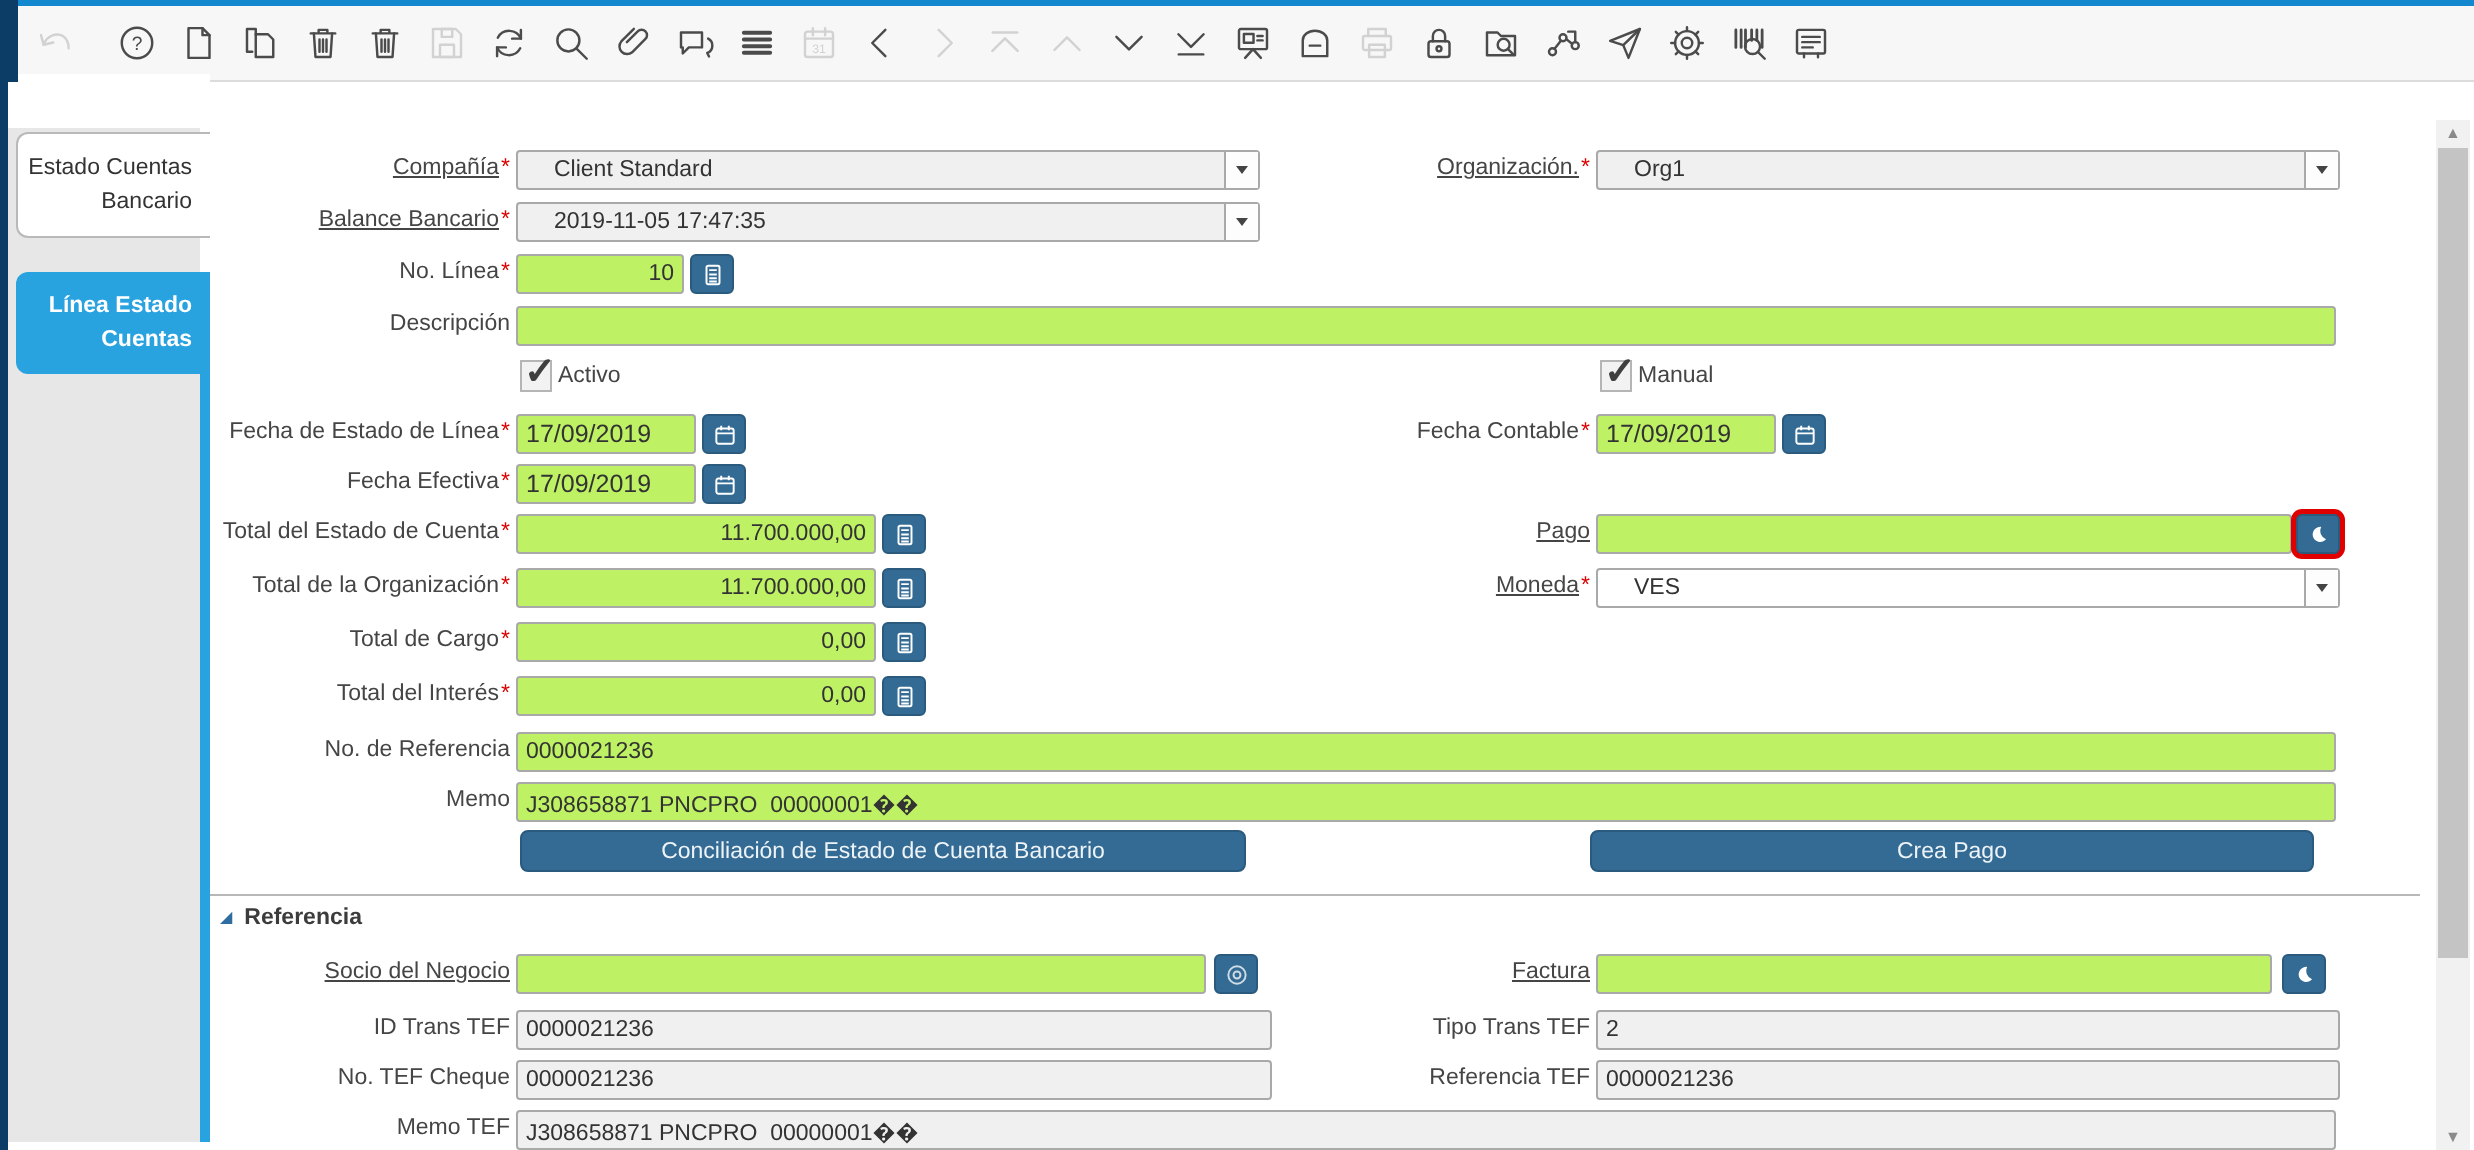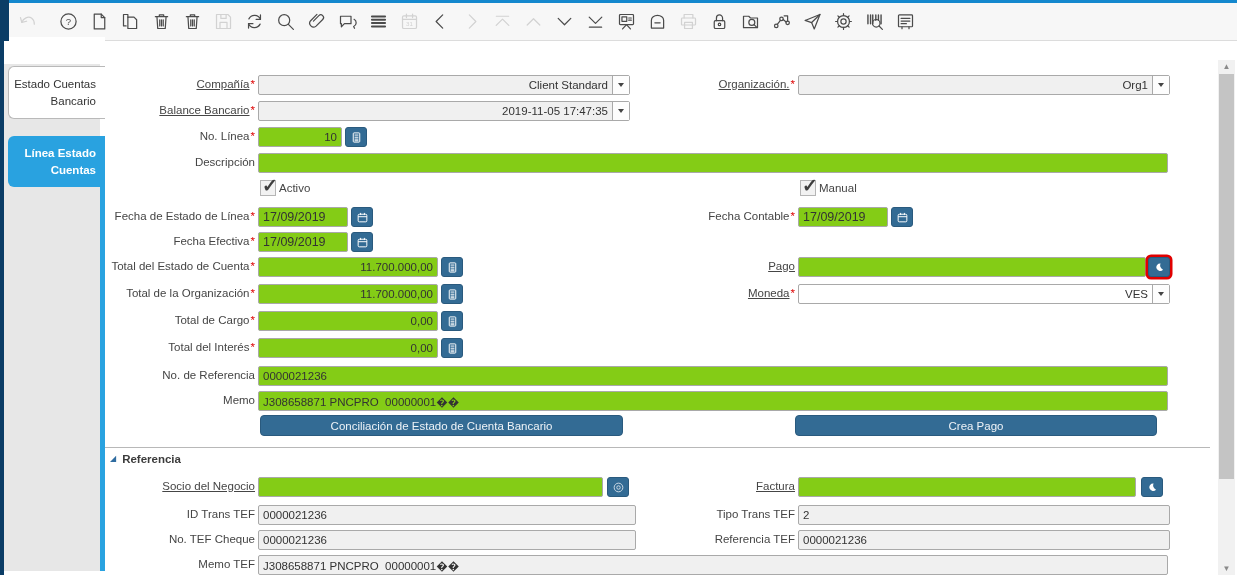--- a/index.html
+++ b/index.html
@@ -34,30 +34,30 @@
 
   
   .main { position:absolute; left:105px; top:41px; width:951px; height:534px; background:#fff; }
   .row { position:absolute; left:0; width:1113px; height:22px; }
   .lbl { position:absolute; top:3px; height:16px; text-align:right; color:#454545; white-space:nowrap; }
   .lbl.l-left { left:0; width:150px; }
   .lbl.l-right { left:450px; width:240px; }
   .link { text-decoration:underline; }
   .req { color:var(--req); margin-left:1px; }
 
-  input.fld { position:absolute; top:0; height:20px; border:1px solid #a9a9a9; background:#84cc16;
+  input.fld { position:absolute; top:0; height:20px; border:1px solid #a9a9a9; background:#bef264;
               font-family:"Liberation Sans", sans-serif; font-size:11.5px; color:#333;
               padding:0 4px; border-radius:2px; outline:none; }
   input.fld.num { text-align:right; }
   input.fld.ro { background:#f0f0f0; }
 
   .combo { position:absolute; top:0; height:20px; border:1px solid #a9a9a9; background:#fff;
            border-radius:2px; display:flex; align-items:center; cursor:pointer; }
   .combo.ro { background:#f0f0f0; }
-  .combo-text { flex:1; padding:0 4px; color:#333; white-space:nowrap; overflow:hidden;text-align:right; }
+  .combo-text { flex:1; padding:0 18px; color:#333; white-space:nowrap; overflow:hidden; }
   .combo-btn { width:17px; height:100%; border-left:1px solid #a9a9a9; background:#fdfdfd;
                display:flex; align-items:center; justify-content:center; }
   .caret { width:0; height:0; border-left:3.5px solid transparent; border-right:3.5px solid transparent;
            border-top:4.5px solid #444; }
 
   .sqbtn { position:absolute; top:0; width:22px; height:20px; background:var(--accent);
            border:1px solid #2a5a7e; border-radius:3px; display:flex; align-items:center;
            justify-content:center; color:#fff; cursor:pointer; }
   .sqbtn svg { width:13px; height:13px; }
   .sqbtn.focused { box-shadow:0 0 0 2.5px var(--focus); }

